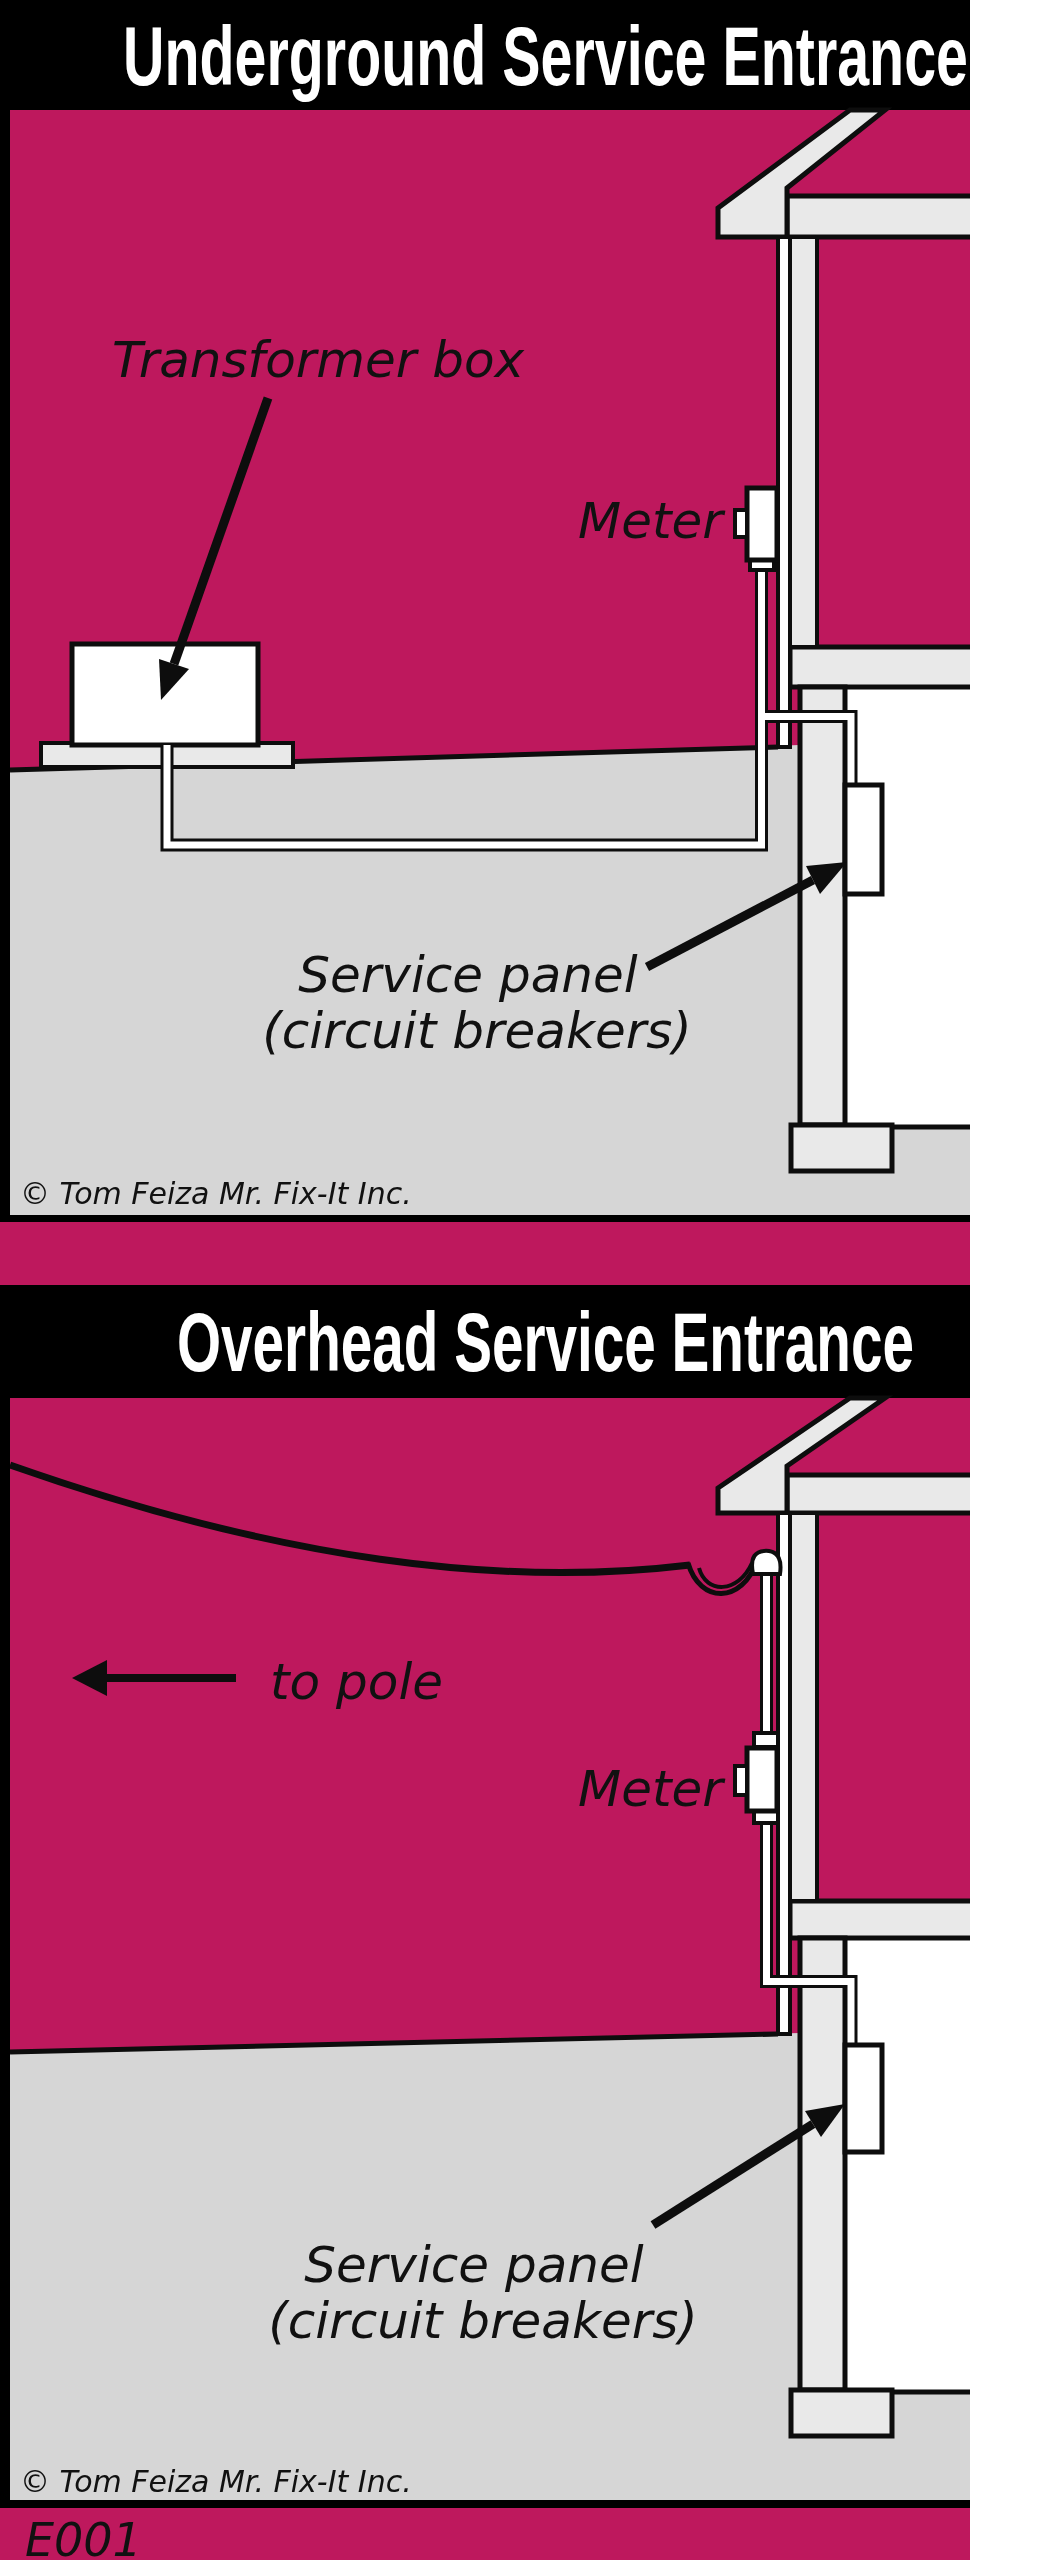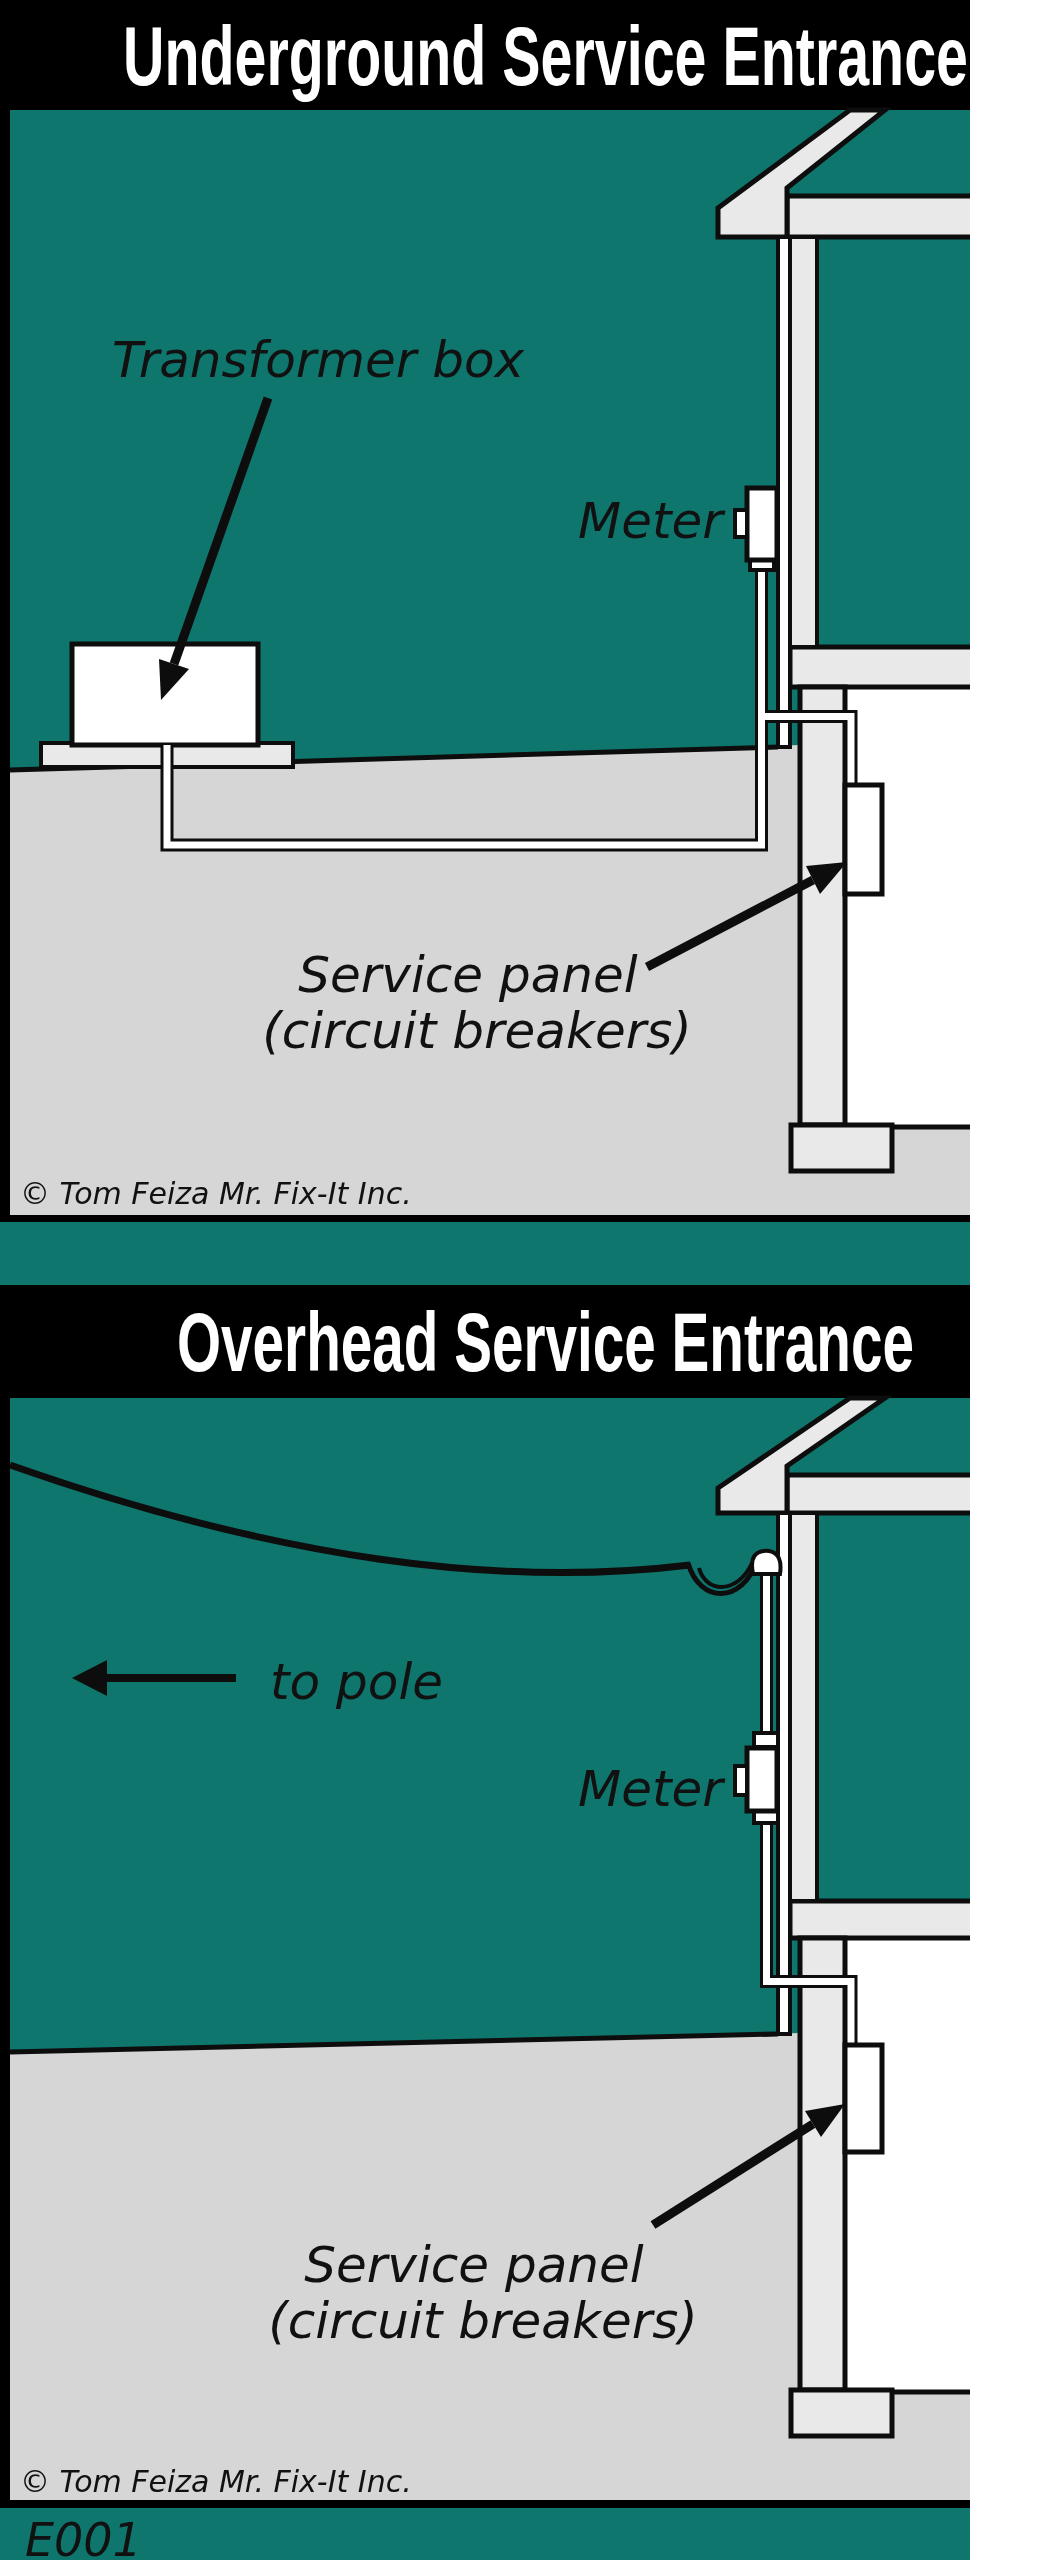--- a/index.html
+++ b/index.html
@@ -1,16 +1,16 @@
 <!DOCTYPE html>
 <html><head>
 <meta charset="utf-8">
 <style>
   html,body{margin:0;padding:0;background:#ffffff;}
-  .page{position:relative;width:970px;height:2560px;background:#0f766e;overflow:hidden;}
+  .page{position:relative;width:970px;height:2560px;background:#be185d;overflow:hidden;}
   svg{display:block;}
   .title-text{
     font-family:"Liberation Sans",sans-serif;
     font-weight:bold;
     font-size:84px;
     fill:#ffffff;
   }
   .hand{
     font-family:"DejaVu Sans",sans-serif;
     font-style:italic;

